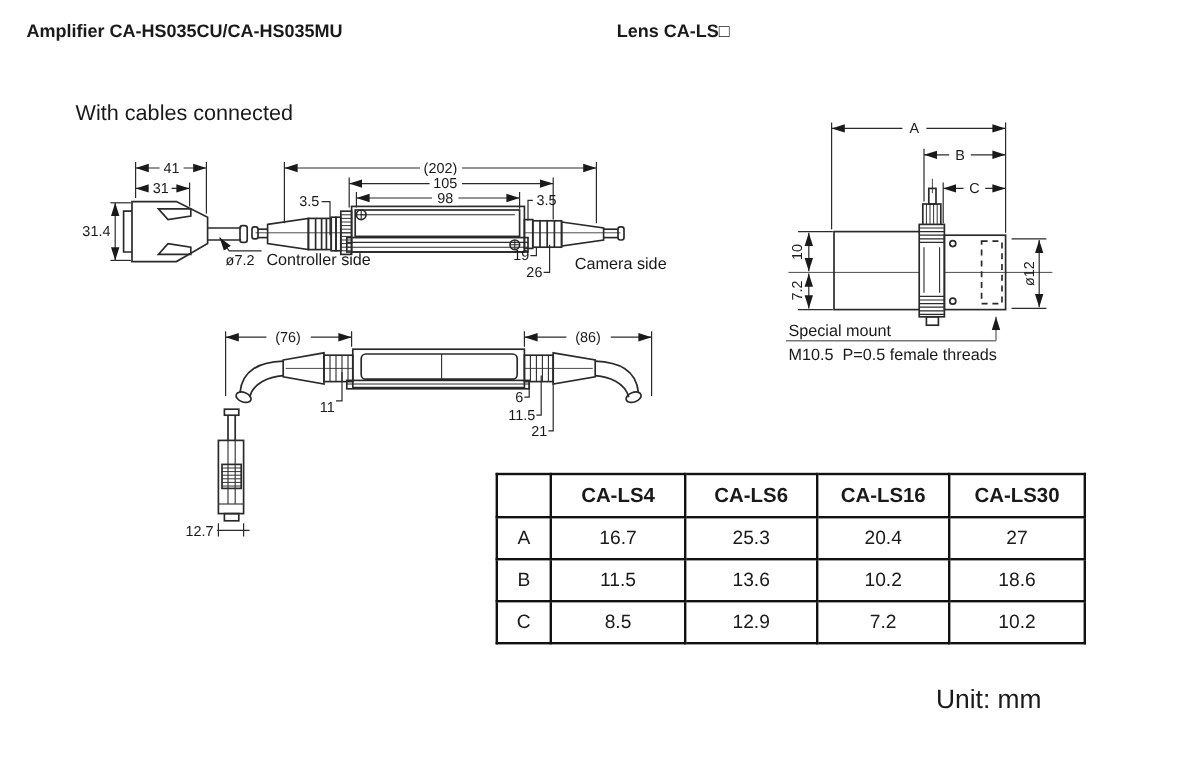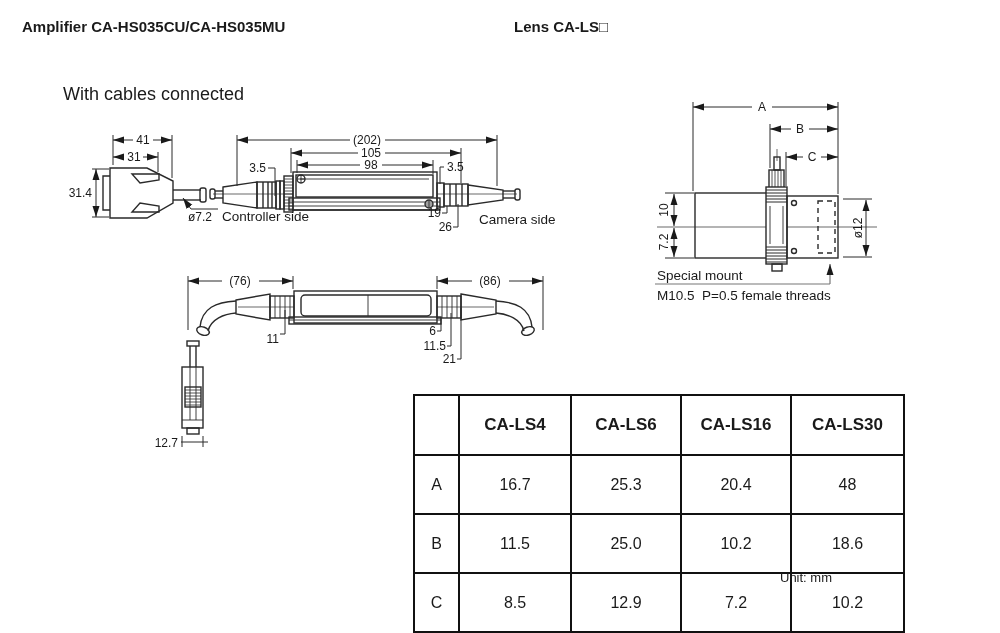--- a/index.html
+++ b/index.html
@@ -1,24 +1,24 @@
 <!DOCTYPE html>
 <html><head>
 <meta charset="utf-8">
 <style>
   html,body{margin:0;padding:0;background:#fff;}
   body{width:1000px;height:633px;position:relative;font-family:"Liberation Sans",sans-serif;color:#1a1a1a;overflow:hidden;}
   .abs{position:absolute;}
   .title{font-size:15px;font-weight:bold;letter-spacing:0px;white-space:nowrap;}
   .subtitle{font-size:18px;white-space:nowrap;text-align:right;}
-  .unit{font-size:13px;white-space:nowrap;}
+  .unit{font-size:22px;white-space:nowrap;}
   svg text{font-family:"Liberation Sans",sans-serif;font-size:12px;fill:#1a1a1a;}
   svg text.lbl{font-size:13.5px;}
   table.dims{border-collapse:collapse;table-layout:fixed;width:490px;}
-  table.dims td,table.dims th{border:2px solid #111;text-align:center;vertical-align:middle;padding:12px;background:#fff;}
+  table.dims td,table.dims th{border:2px solid #111;text-align:center;vertical-align:middle;padding:0;background:#fff;}
   table.dims th{font-size:17px;font-weight:bold;height:34px;}
   table.dims td{font-size:16px;height:33px;font-weight:normal;}
 </style>
 </head>
 <body>
 
 <div class="abs title" style="left:22px;top:18px;">Amplifier CA-HS035CU/CA-HS035MU</div>
 <div class="abs title" style="left:514px;top:18px;">Lens CA-LS□</div>
 <div class="abs subtitle" style="left:63px;top:84px;">With cables connected</div>
 
@@ -273,26 +273,26 @@
     <th>CA-LS4</th>
     <th>CA-LS6</th>
     <th>CA-LS16</th>
     <th>CA-LS30</th>
   </tr>
   <tr>
     <td>A</td>
     <td>16.7</td>
     <td>25.3</td>
     <td>20.4</td>
-    <td>48</td>
+    <td>27</td>
   </tr>
   <tr>
     <td>B</td>
     <td>11.5</td>
-    <td>25.0</td>
+    <td>13.6</td>
     <td>10.2</td>
     <td>18.6</td>
   </tr>
   <tr>
     <td>C</td>
     <td>8.5</td>
     <td>12.9</td>
     <td>7.2</td>
     <td>10.2</td>
   </tr>

